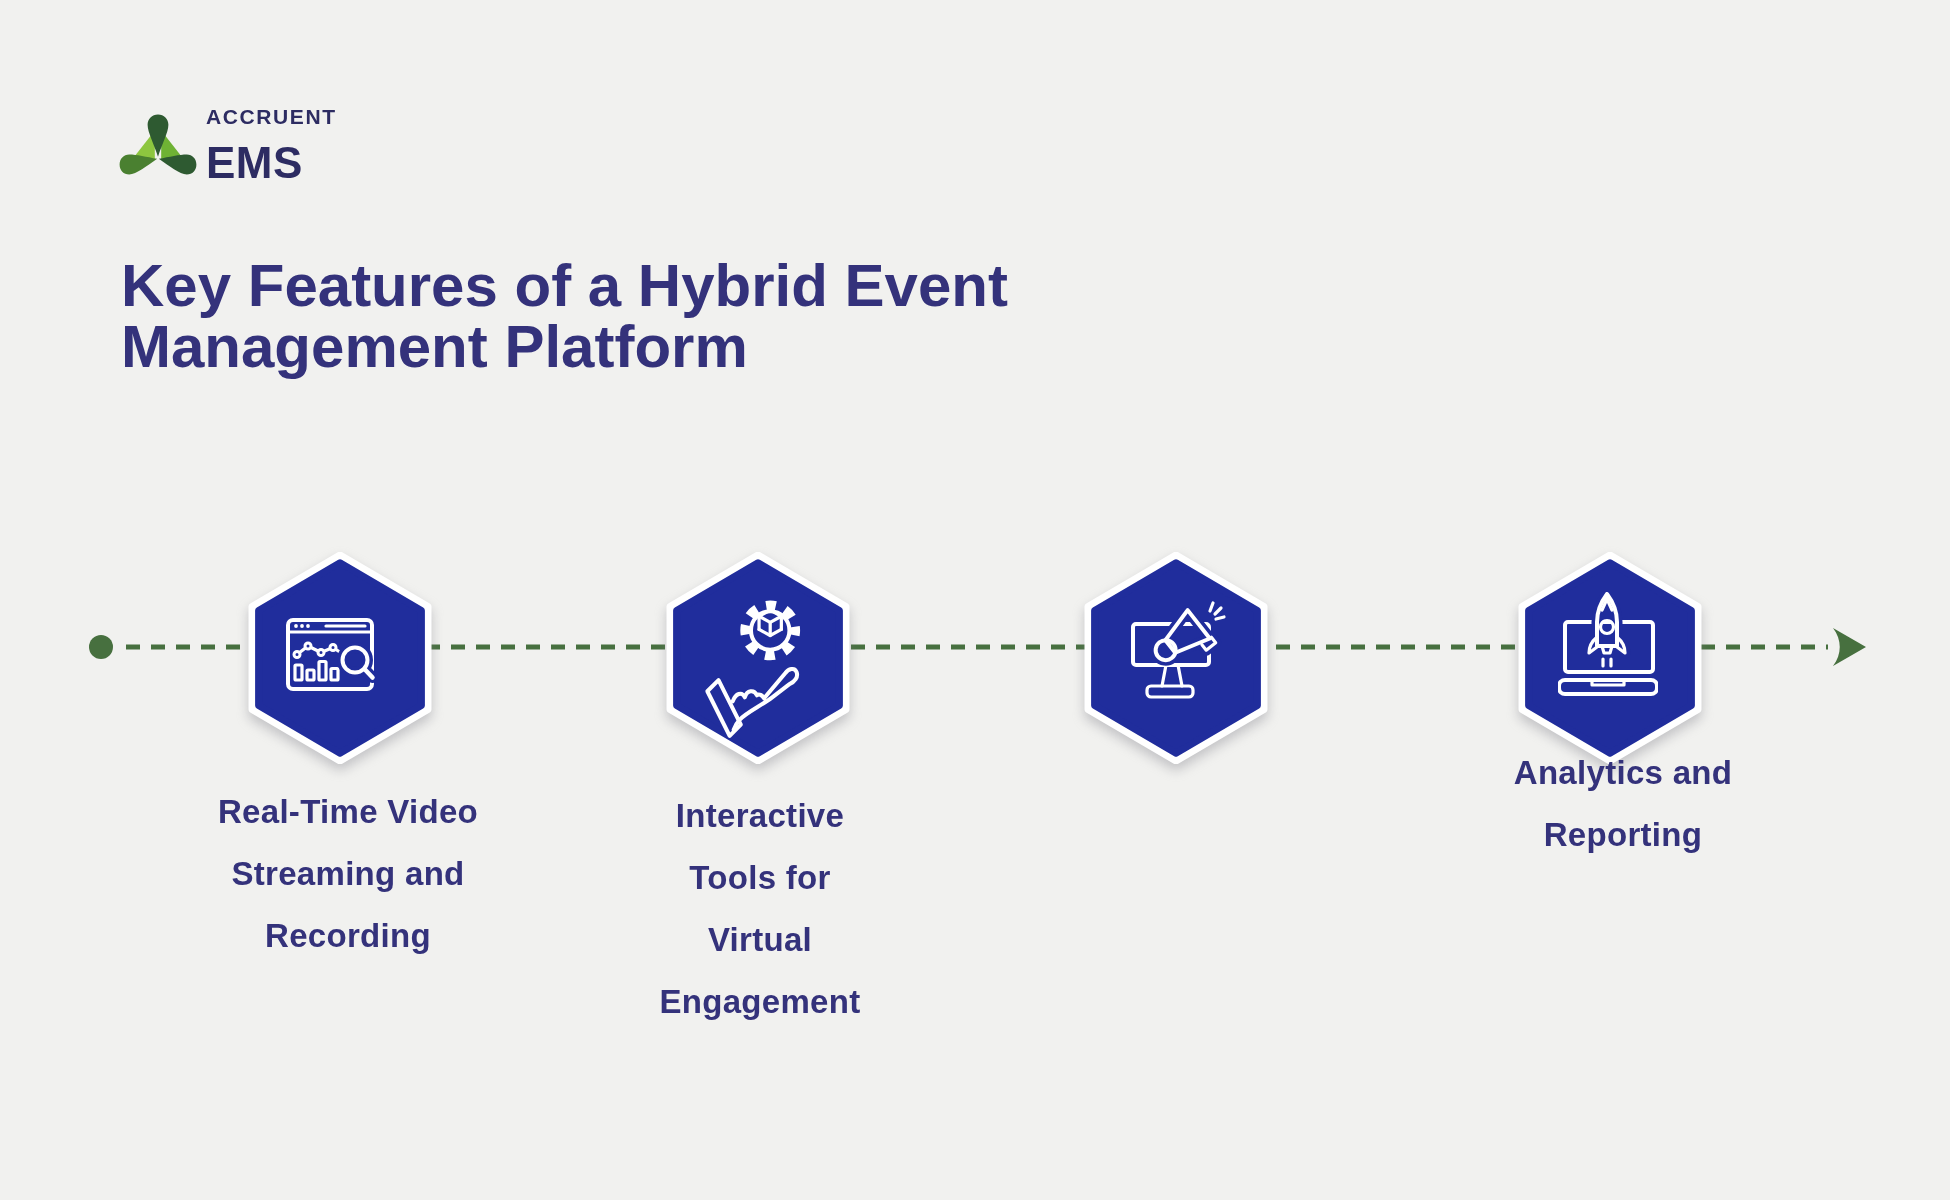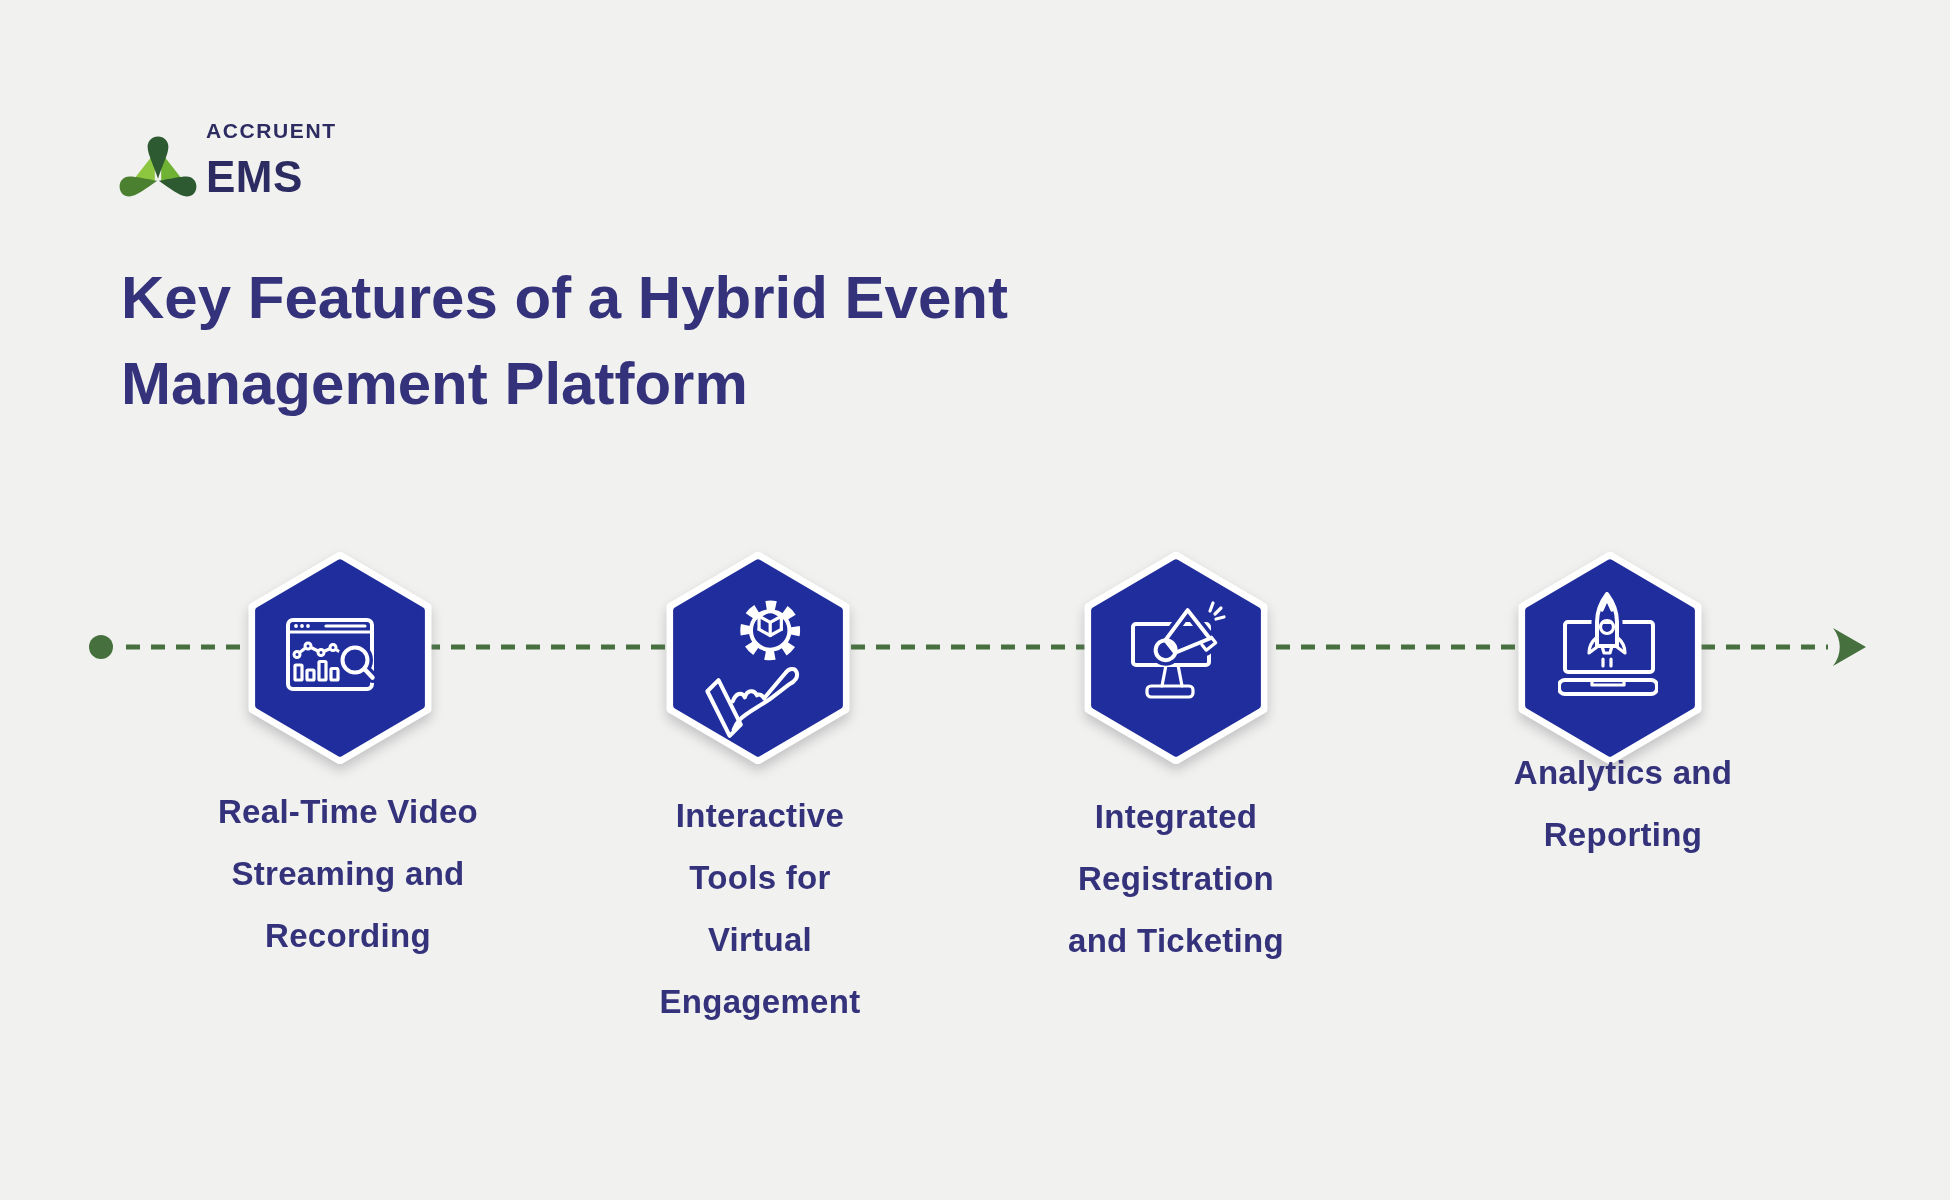--- a/index.html
+++ b/index.html
@@ -8,29 +8,29 @@
     --blue:#202d9c;
     --green:#47703f;
     --logo-navy:#2d2c62;
   }
   *{margin:0;padding:0;box-sizing:border-box;}
   html,body{background:var(--bg);}
   body{font-family:"Liberation Sans","DejaVu Sans",sans-serif;}
   .canvas{position:relative;width:1950px;height:1200px;background:var(--bg);overflow:hidden;}
 
   
-  .logo{position:absolute;left:118px;top:116px;display:flex;align-items:flex-end;}
+  .logo{position:absolute;left:118px;top:102px;display:flex;align-items:center;}
   .logo-mark{width:80px;height:66px;}
   .logo-text{margin-left:8px;padding-top:4px;color:var(--logo-navy);}
   .logo-brand{font-size:21px;font-weight:bold;letter-spacing:1.6px;line-height:1;}
   .logo-product{font-size:44px;font-weight:bold;letter-spacing:.5px;line-height:1;margin-top:14px;}
 
   
   .title{position:absolute;left:121px;top:255px;width:1200px;
-         font-size:60px;font-weight:bold;line-height:86px;color:var(--navy);}
+         font-size:60px;font-weight:bold;line-height:61px;color:var(--navy);}
 
   
   .timeline-svg{position:absolute;left:0;top:0;width:1950px;height:1200px;z-index:1;}
 
   
   .hex-wrap{position:absolute;width:184px;height:212px;z-index:2;}
   .hex-svg{position:absolute;left:0;top:0;filter:drop-shadow(0 6px 6px rgba(125,125,135,.40));}
   .hex-outer{fill:#ffffff;stroke:#ffffff;stroke-width:7;stroke-linejoin:round;}
   .hex-inner{fill:var(--blue);stroke:var(--blue);stroke-width:7;stroke-linejoin:round;}
   .icon-svg{position:absolute;}
@@ -142,21 +142,20 @@
       </g>
       <g transform="translate(64,28) rotate(-38)">
         <path class="ic" d="M-30,-8 L6,-18 L6,18 L-30,8 Z"></path>
         <circle class="ic" cx="-36" cy="0" r="10"></circle>
         <path class="ic3" d="M-4,18 L-4,25 L8,25 L8,18"></path>
       </g>
 
       <path class="ic3" d="M83,3 L80,11 M91,8 L85,14 M94,17 L86,19"></path>
     </svg>
   </div>
-  <div class="feature-label" style="left:926px;top:786px;">Integrated<br>Registration<br>and Ticketing</div>
 
   <div class="hex-wrap" style="left:1518px;top:552px;">
     <svg class="hex-svg" width="184" height="212" viewBox="0 0 184 212">
       <polygon class="hex-outer" points="92,3 180,54.5 180,157.5 92,209 4,157.5 4,54.5"></polygon>
       <polygon class="hex-inner" points="92,10.7 173.4,58.4 173.4,153.6 92,201.3 10.6,153.6 10.6,58.4"></polygon>
     </svg>
     <svg class="icon-svg" style="left:40px;top:40px;" width="100" height="104" viewBox="0 0 100 104">
 
       <rect class="ic" x="7" y="30" width="88" height="50" rx="3"></rect>
       <rect class="ic" x="1" y="88" width="98" height="14" rx="6"></rect>

